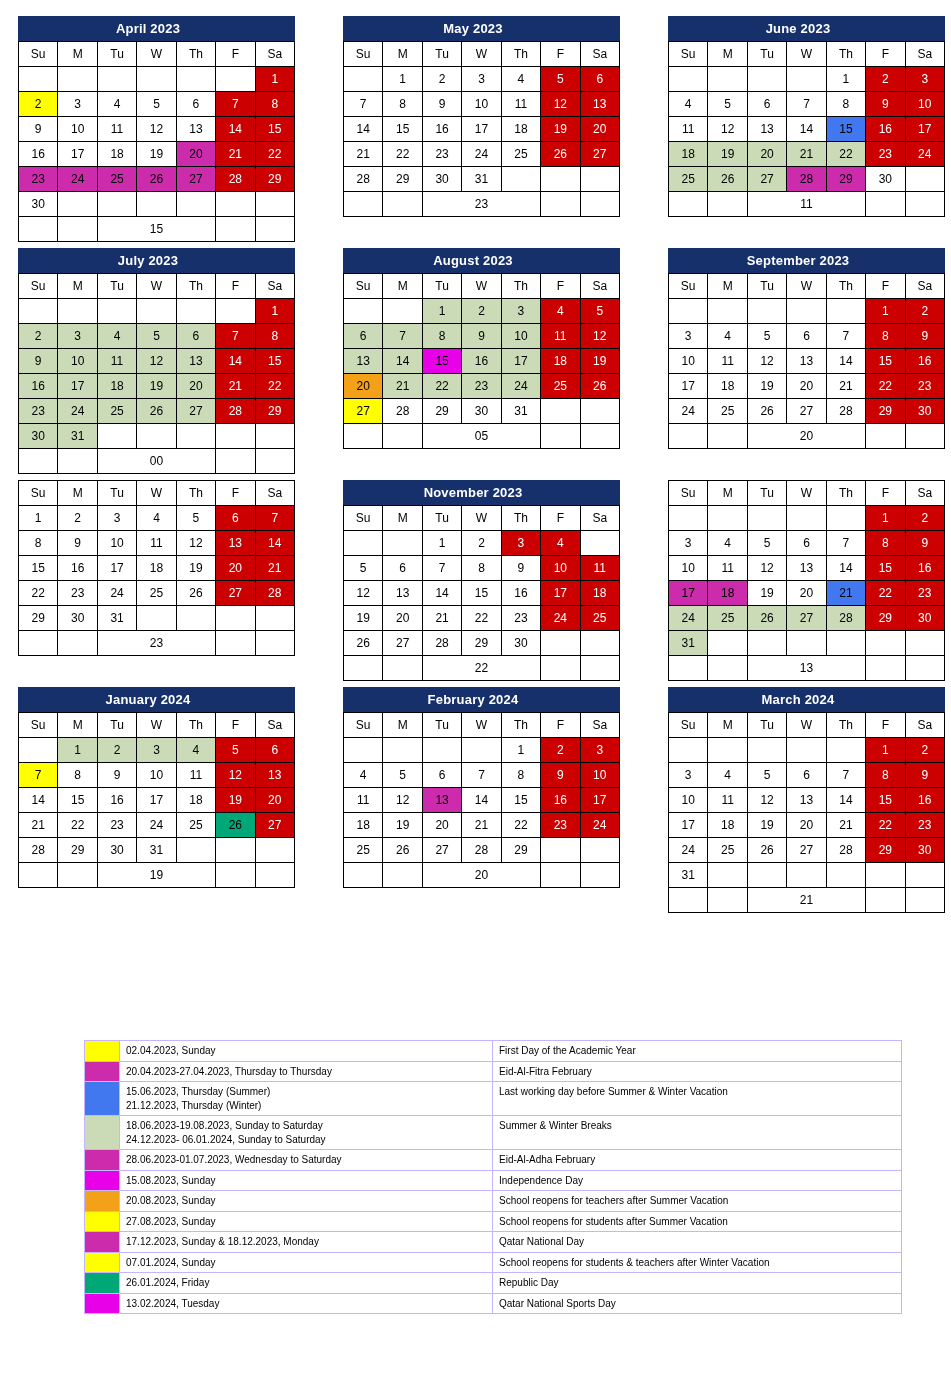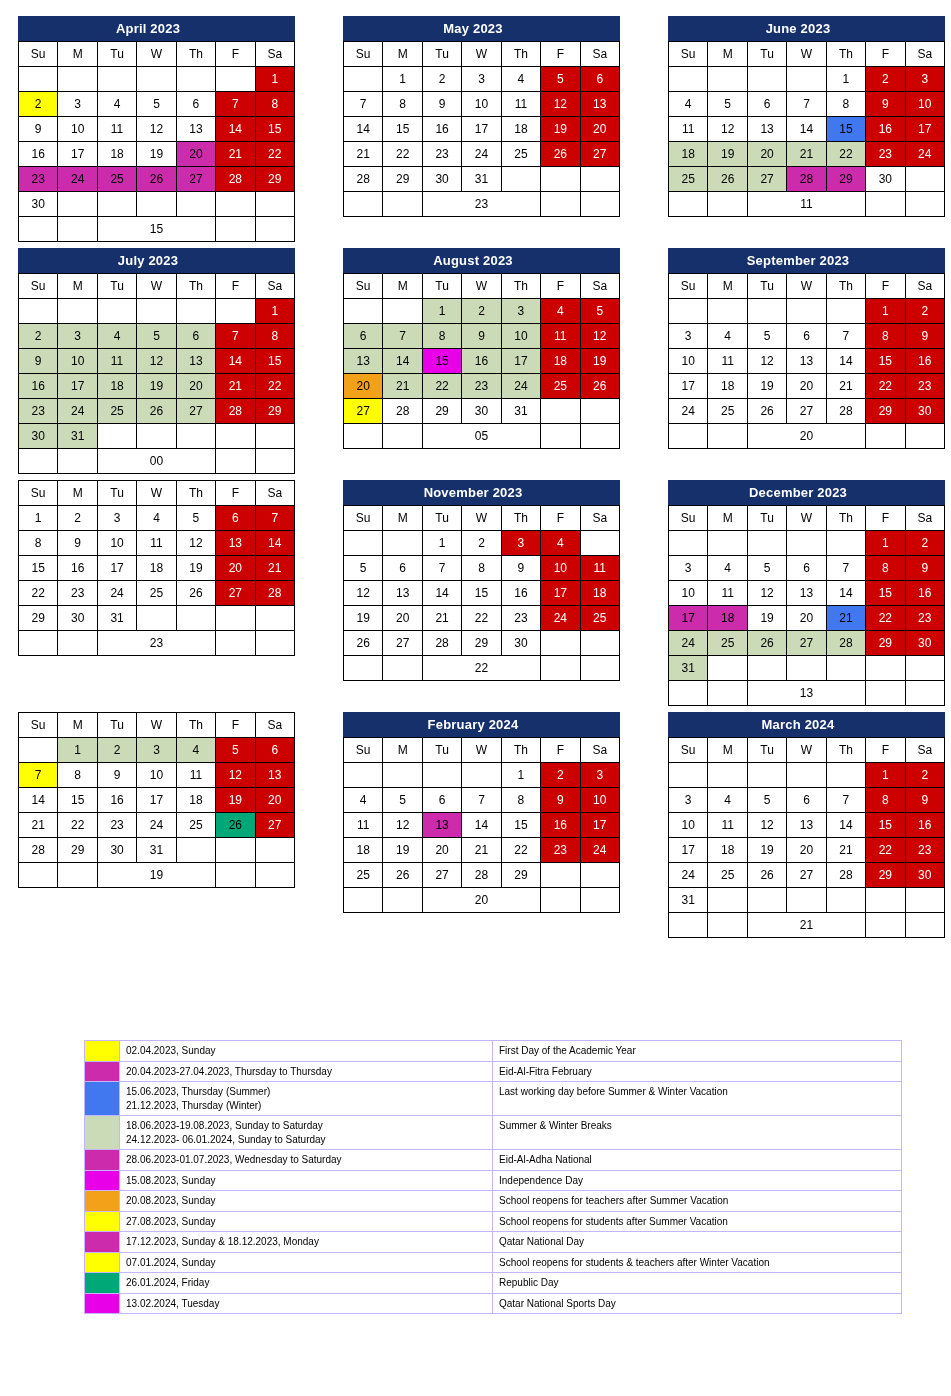--- a/index.html
+++ b/index.html
@@ -656,21 +656,20 @@
             <td></td>
             <td></td>
             <td colspan="3" class="total-cell">22</td>
             <td></td>
             <td></td>
           </tr>
         </tbody>
       </table>
     </div>
     <div class="month">
-      <div class="month-title">December 2023</div>
       <table class="cal">
         <thead>
           <tr>
             <th>Su</th>
             <th>M</th>
             <th>Tu</th>
             <th>W</th>
             <th>Th</th>
             <th>F</th>
             <th>Sa</th>
@@ -735,20 +734,21 @@
             <td></td>
             <td></td>
             <td colspan="3" class="total-cell">13</td>
             <td></td>
             <td></td>
           </tr>
         </tbody>
       </table>
     </div>
     <div class="month">
+      <div class="month-title">January 2024</div>
       <table class="cal">
         <thead>
           <tr>
             <th>Su</th>
             <th>M</th>
             <th>Tu</th>
             <th>W</th>
             <th>Th</th>
             <th>F</th>
             <th>Sa</th>
@@ -1000,21 +1000,21 @@
         <td class="desc">
           <span class="ln">Summer &amp; Winter Breaks</span>
         </td>
       </tr>
       <tr>
         <td class="swatch" style="background: rgb(204, 43, 171);"></td>
         <td class="dates">
           <span class="ln">28.06.2023-01.07.2023, Wednesday to Saturday</span>
         </td>
         <td class="desc">
-          <span class="ln">Eid-Al-Adha National</span>
+          <span class="ln">Eid-Al-Adha February</span>
         </td>
       </tr>
       <tr>
         <td class="swatch" style="background: rgb(232, 0, 232);"></td>
         <td class="dates">
           <span class="ln">15.08.2023, Sunday</span>
         </td>
         <td class="desc">
           <span class="ln">Independence Day</span>
         </td>

